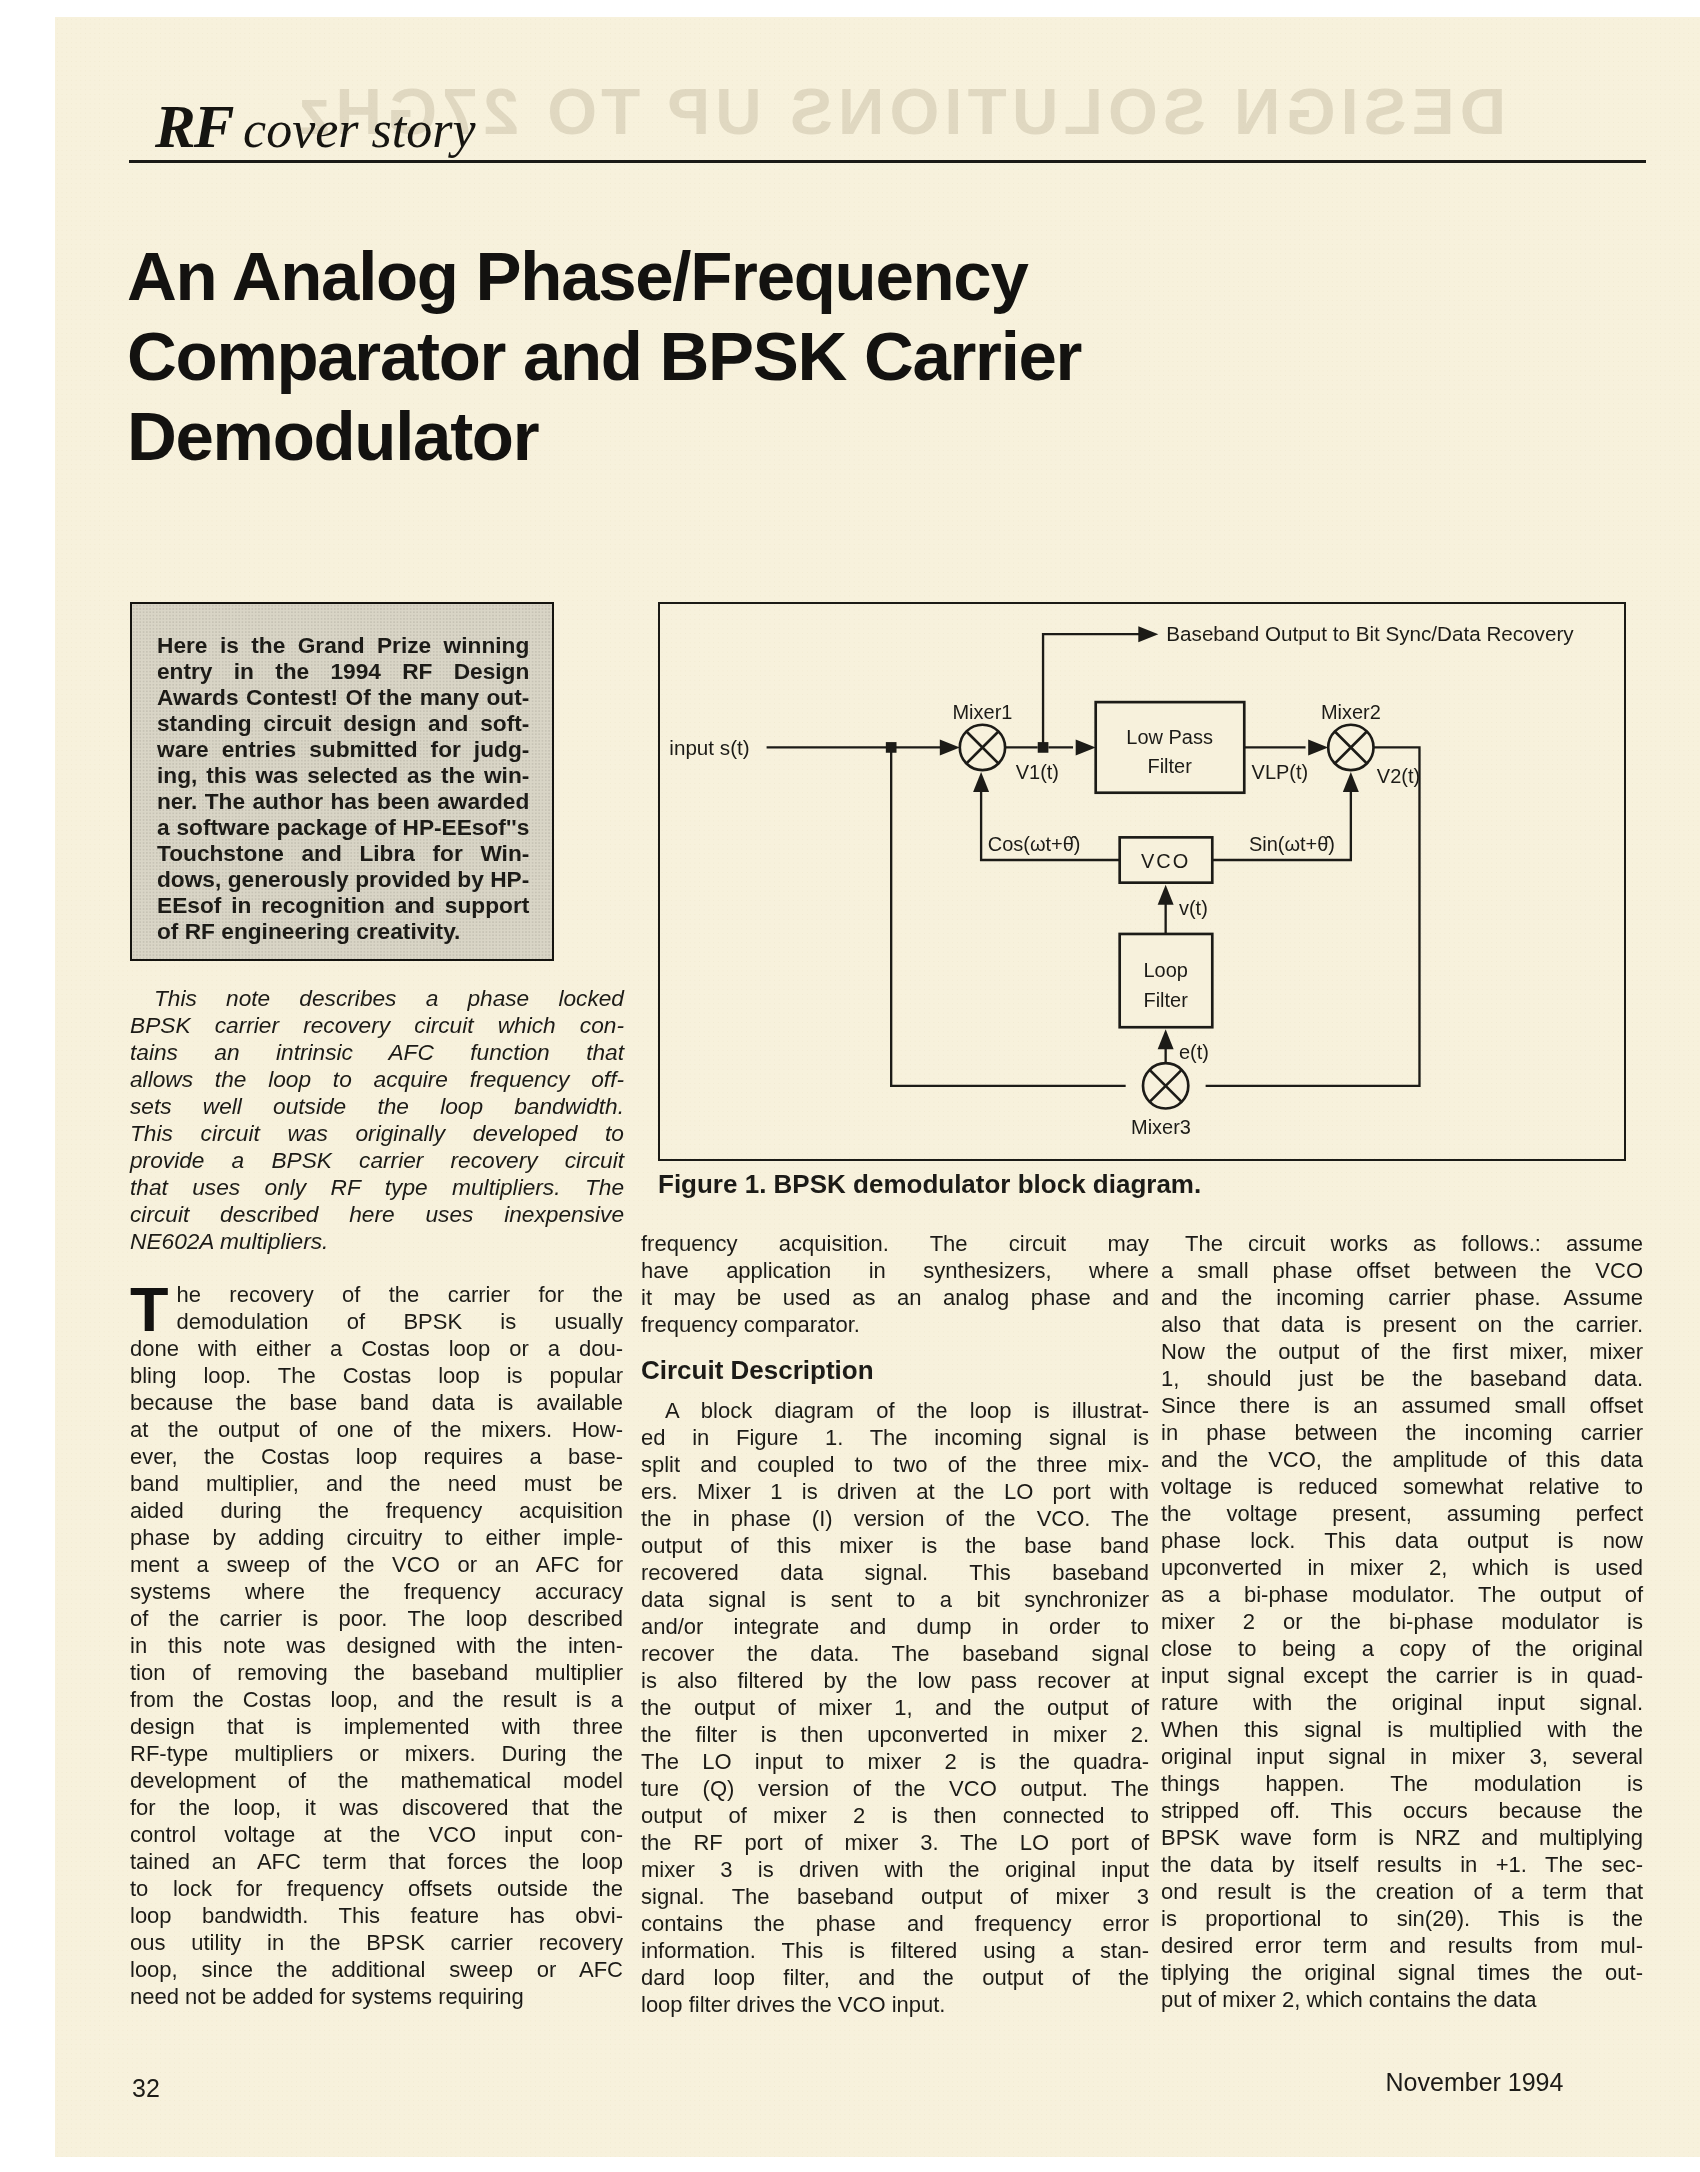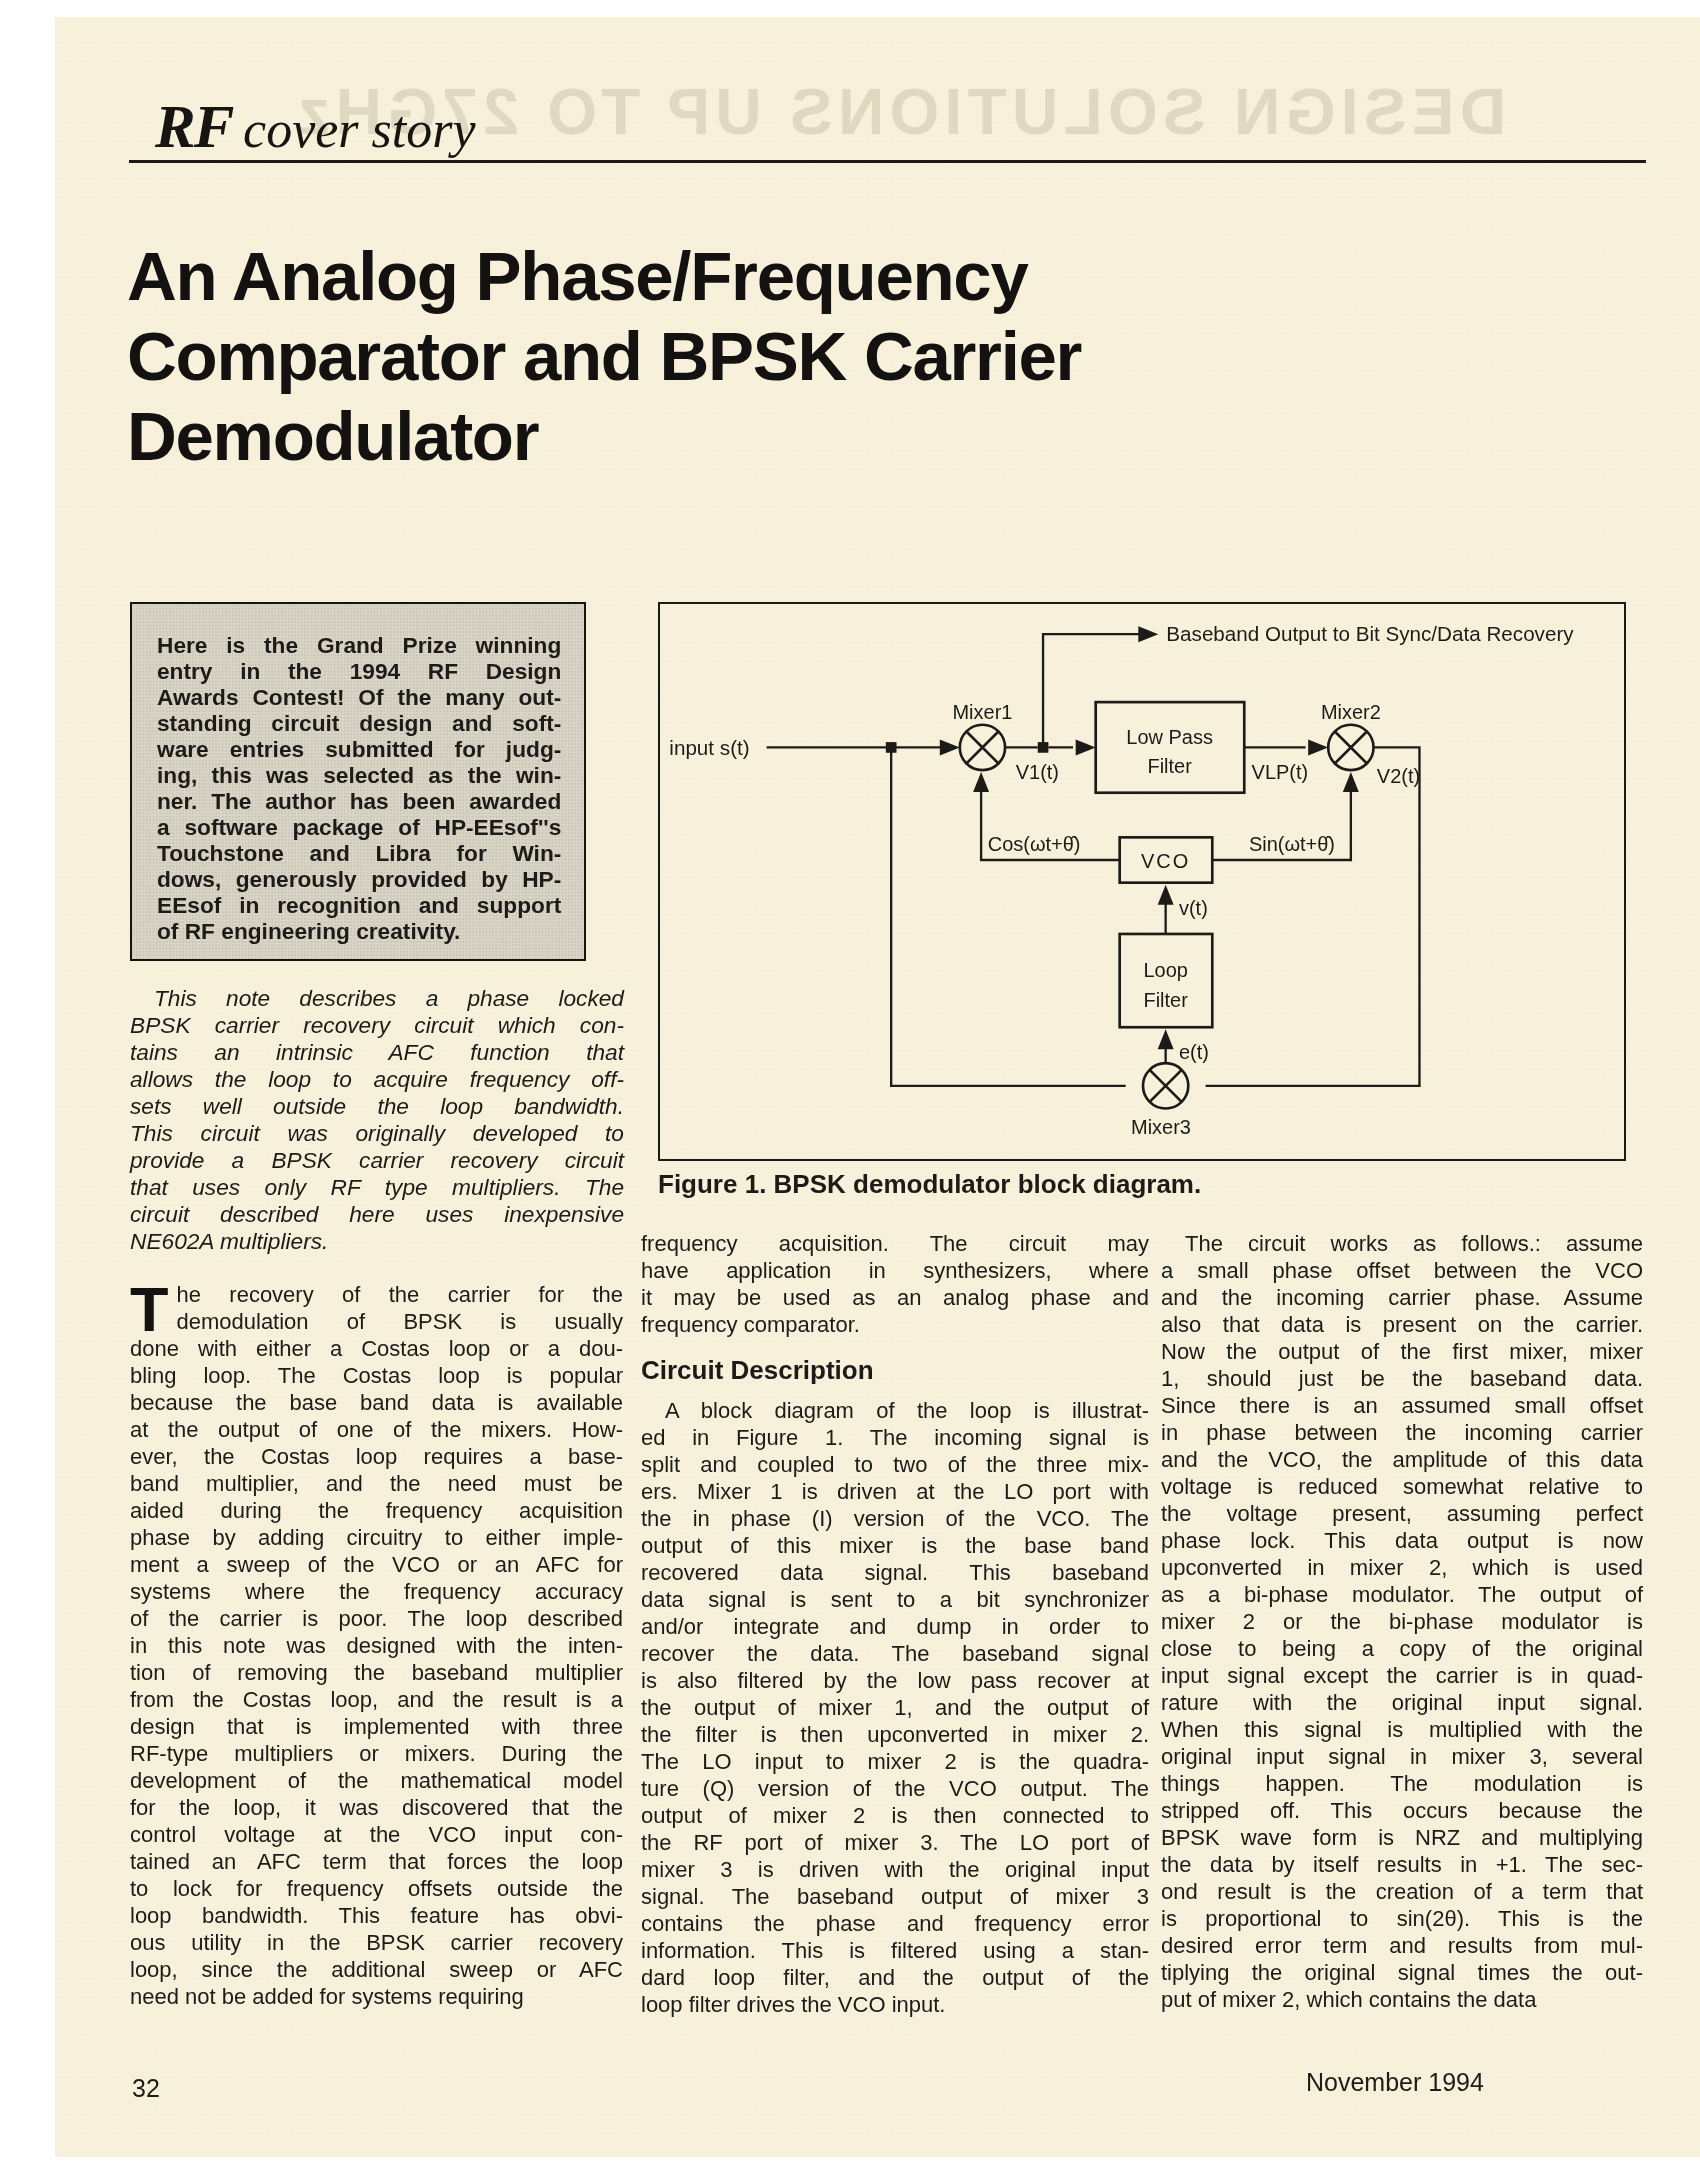--- a/index.html
+++ b/index.html
@@ -12,21 +12,21 @@
          font-size:64px;letter-spacing:5.3px;color:rgba(150,140,108,0.24);transform:scaleX(-1);
          white-space:nowrap;}
   .kicker{position:absolute;left:129px;top:92px;font-family:"Liberation Serif",serif;
           font-style:italic;color:#161511;white-space:nowrap;}
   .kicker .brand{font-weight:bold;font-size:61px;letter-spacing:-2px;margin-left:26px;}
   .kicker .rest{font-size:52px;margin-left:10.7px;}
   .rule{position:absolute;left:129px;top:160px;width:1517px;height:3.3px;background:#1b1a16;}
   .title{position:absolute;left:127px;top:237px;font-weight:bold;font-size:69px;line-height:80px;
          letter-spacing:-1.3px;color:#131210;}
   .byline{position:absolute;left:131px;top:506px;font-style:italic;font-size:25px;line-height:32px;}
-  .award{position:absolute;left:130px;top:602px;width:456px;height:359px;box-sizing:border-box;
+  .award{position:absolute;left:130px;top:602px;width:424px;height:359px;box-sizing:border-box;
          background-color:#d9d5c6;
          background-image:radial-gradient(rgba(40,38,30,0.10) 0.7px, transparent 0.8px);
          background-size:3.3px 3.3px;
          border:2.7px solid #14130f;padding:28px 22.7px 0 25px;}
   .award .line{font-weight:bold;font-size:22.7px;line-height:26px;}
   .intro{position:absolute;left:130px;top:985px;width:494px;}
   .intro .line{font-style:italic;font-size:22.7px;line-height:27px;}
   .bodycol{position:absolute;}
   #col-left{left:130px;top:1281px;width:493px;}
   #col-middle{left:641px;top:1230px;width:508px;}
@@ -35,21 +35,21 @@
   .line.last{text-align-last:left;}
   .line.ind{padding-left:24px;}
   .col-heading{font-weight:bold;font-size:26px;line-height:31px;margin-top:17.3px;margin-bottom:10.7px;}
   .para{margin:0;}
   .dropcap{float:left;font-weight:bold;font-size:63px;line-height:48px;padding:4px 8px 0 0;color:#131210;}
   .figure{position:absolute;left:658px;top:602px;width:968px;height:559px;box-sizing:border-box;
           border:2.7px solid #1b1a16;}
   .figure svg{position:absolute;left:0;top:0;}
   .fig-caption{position:absolute;left:658px;top:1169px;font-weight:bold;font-size:26px;}
   .footer-page{position:absolute;left:132px;top:2074px;font-size:25px;}
-  .footer-date{position:absolute;left:1306px;top:2068px;width:337px;text-align:left;font-size:25px;}
+  .footer-date{position:absolute;left:1306px;top:2068px;width:337px;text-align:center;font-size:25px;}
   svg text{font-family:"Liberation Sans",sans-serif;fill:#1c1b17;}
 </style>
 </head>
 <body>
 
 <div id="page">
   <div class="paper"></div>
 
   <div class="ghost">DESIGN SOLUTIONS UP TO 27GHz</div>
 

